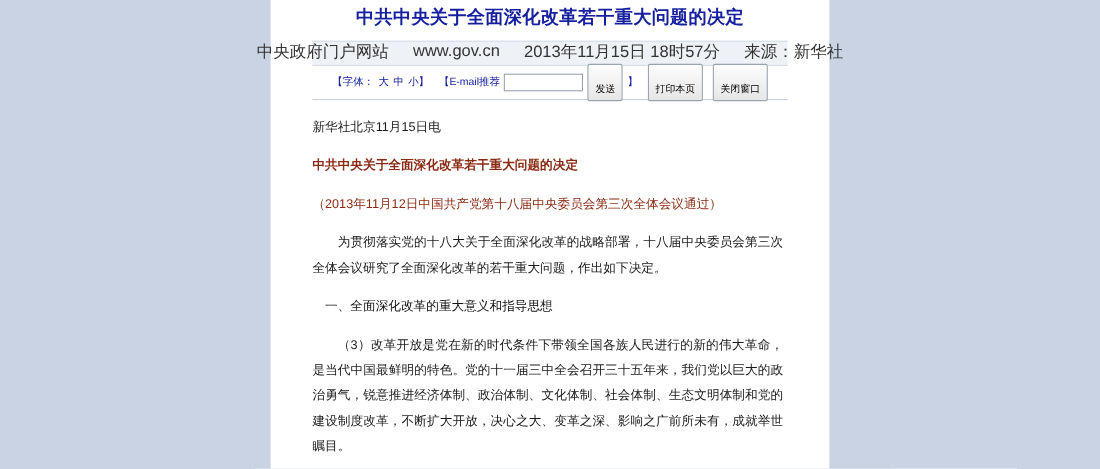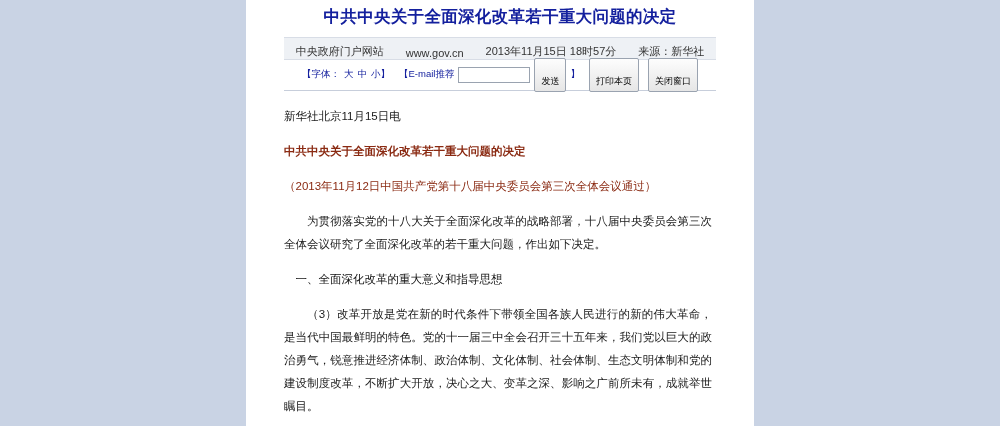--- a/index.html
+++ b/index.html
@@ -36,24 +36,24 @@
     line-height: 1.5;
     letter-spacing: 0.3px;
   }
   .meta-bar {
     margin: 0 38px;
     background: #eef1f5;
     border-top: 1px solid #d8dde6;
     border-bottom: 1px solid #d8dde6;
     height: 21px;
     display: flex;
-    align-items: flex-end;
+    align-items: flex-start;
     justify-content: center;
     gap: 22px;
-    font-size: 11px;
+    font-size: 15px;
     color: #333333;
   }
   .meta-bar span {
     white-space: nowrap;
   }
   .tools-bar {
     margin: 0 38px;
     border-bottom: 1px solid #c7cedb;
     height: 30px;
     display: flex;

